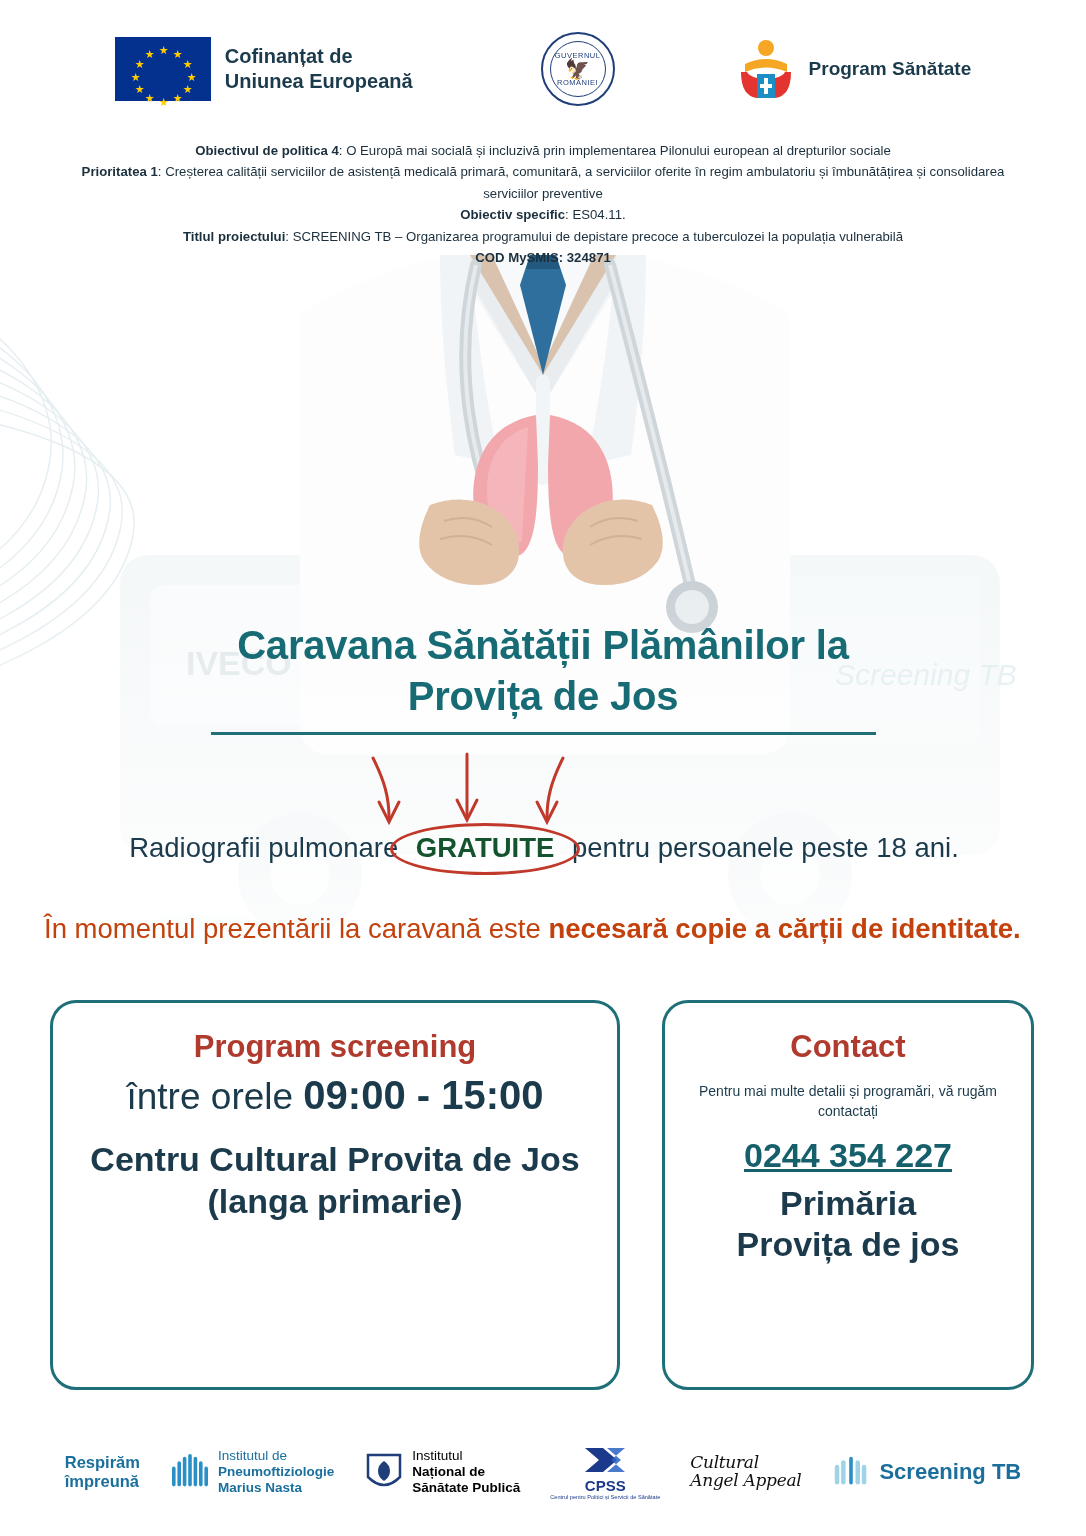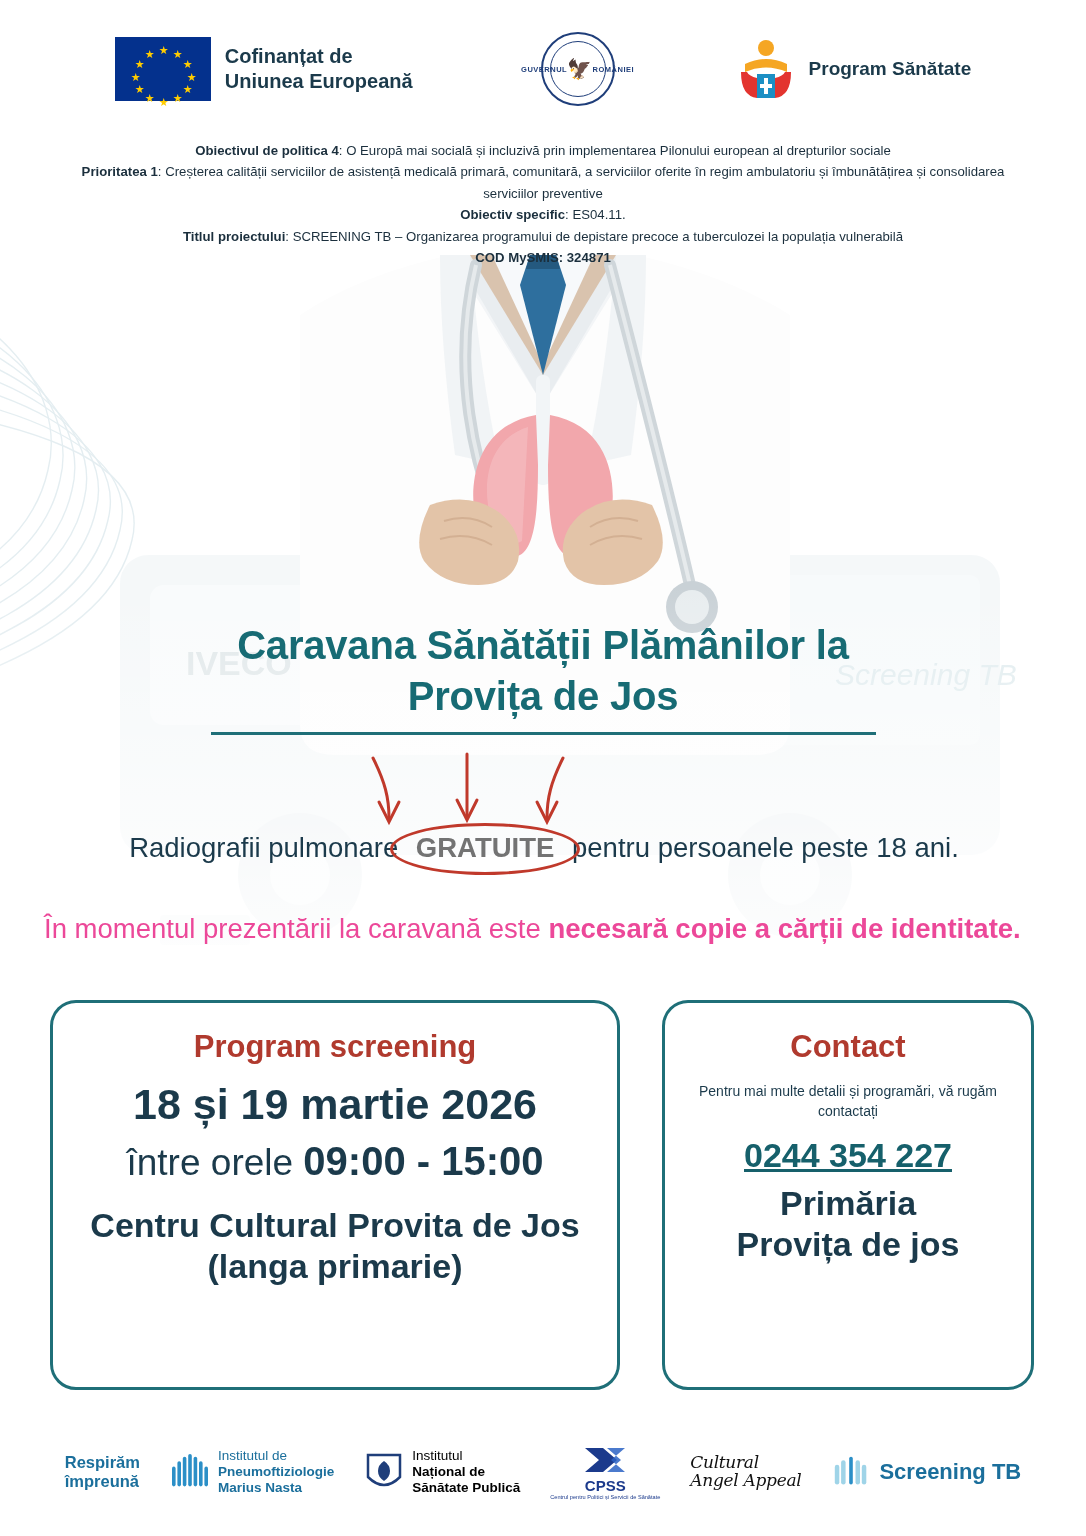--- a/index.html
+++ b/index.html
@@ -38,22 +38,22 @@
   .eu-text {
     font-size:20px; font-weight:bold; color:#1b3a4b; line-height:1.25;
     white-space:nowrap;
   }
   .gov-logo { width:74px; height:74px; position:relative; margin-right:120px; flex:none; }
   .gov-ring {
     position:absolute; inset:0; border:2.5px solid #1f3e7a; border-radius:50%;
   }
   .gov-inner {
     position:absolute; inset:9px; border:1.5px solid #1f3e7a; border-radius:50%;
-    display:flex; align-items:center; justify-content:center;
-    color:#1f3e7a; font-size:7.5px; font-weight:bold; letter-spacing:.5px; text-align:center;
+    display:flex; flex-direction:column; align-items:center; justify-content:center;
+    color:#1f3e7a; font-size:7.5px; font-weight:normal; letter-spacing:.5px; text-align:center;
   }
   .gov-eagle {
     font-size:20px; line-height:18px; color:#1f3e7a;
   }
   .ps-logo { display:flex; align-items:center; gap:12px; flex:none; }
   .ps-mark { width:62px; height:62px; position:relative; }
   .ps-text { font-size:19px; font-weight:bold; color:#1b3a4b; white-space:nowrap; }
 
   
   .project-info {
@@ -74,32 +74,32 @@
   .title-rule {
     width:665px; height:3px; background:#1f6f78; margin:10px auto 0;
   }
 
   
   .para1 {
     position:absolute; top:832px; left:44px; width:1000px;
     font-size:27.5px; color:#1b3a4b; text-align:center; white-space:nowrap;
   }
   .gratuite {
-    font-weight:bold; color:#737373; position:relative; display:inline-block;
+    font-weight:bold; color:#14532d; position:relative; display:inline-block;
     padding:0 10px;
   }
   .gratuite-oval {
     position:absolute; left:-16px; top:-9px; width:calc(100% + 32px); height:52px;
     border:3px solid #c0392b; border-radius:50%;
   }
   .arrows { position:absolute; top:752px; left:355px; width:230px; height:80px; }
 
   .para2 {
     position:absolute; top:908px; left:44px; width:1000px;
-    font-size:27.5px; color:#ec4899; line-height:1.5;
+    font-size:27.5px; color:#c2410c; line-height:1.5;
   }
   .para2 b { font-weight:bold; }
 
   
   .card {
     position:absolute; border:3px solid #1f6f78; border-radius:26px;
     text-align:center;
   }
   .card-left { left:50px; top:1000px; width:570px; height:390px; }
   .card-right { left:662px; top:1000px; width:372px; height:390px; }
@@ -320,21 +320,20 @@
 <div class="para1">
   <span>Radiografii pulmonare </span><span class="gratuite"><span class="gratuite-oval"></span><span>GRATUITE</span></span><span> pentru persoanele peste 18 ani.</span>
 </div>
 
 <div class="para2">
   <span>În momentul prezentării la caravană este </span><b>necesară copie a cărții de identitate.</b>
 </div>
 
 <div class="card card-left">
   <div class="card-h">Program screening</div>
-  <div class="big-date">18 și 19 martie 2026</div>
   <div class="hours">
     <span>între orele </span><b>09:00 - 15:00</b>
   </div>
   <div class="venue">Centru Cultural Provita de Jos (langa primarie)</div>
 </div>
 
 <div class="card card-right">
   <div class="card-h small">Contact</div>
   <div class="contact-note">Pentru mai multe detalii și programări, vă rugăm contactați</div>
   <div class="phone">0244 354 227</div>

